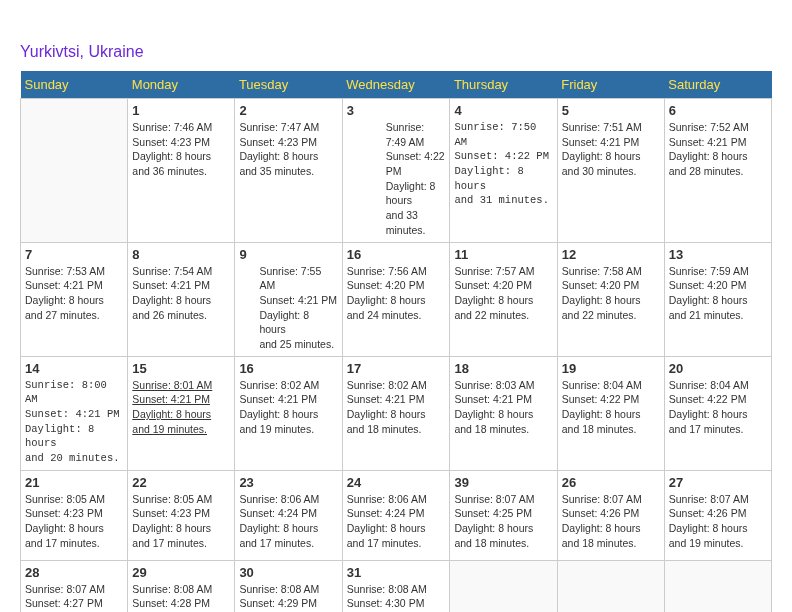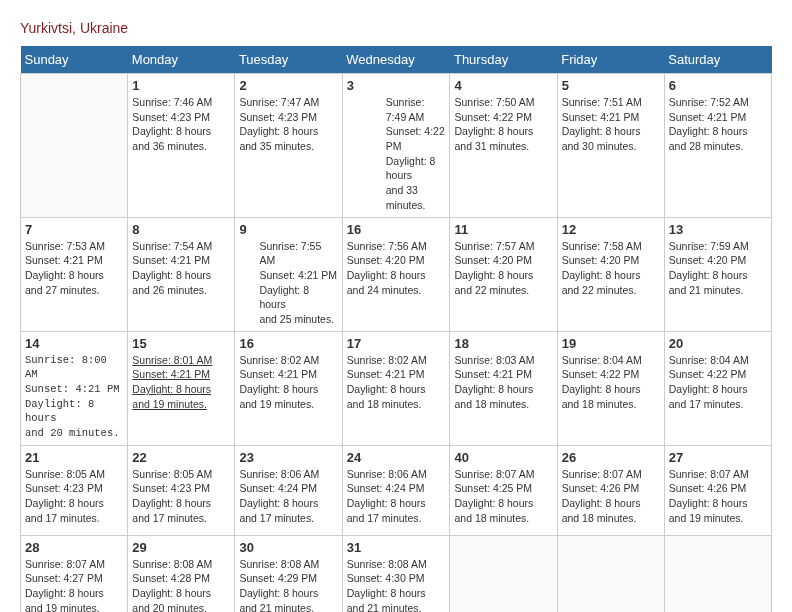--- a/index.html
+++ b/index.html
@@ -36,31 +36,32 @@
     }
     .title-block {
       text-align: right;
     }
     .month-title {
       font-size: 32px;
       font-weight: bold;
       color: #333;
     }
     .subtitle {
-      font-size: 14px;
-      color: #7f1d1d;
+      font-size: 16px;
+      color: #6d28d9;
+      margin-top: 23px;
     }
     .calendar {
       width: 100%;
       border-collapse: collapse;
       font-size: 11px;
     }
     .calendar th {
       background-color: #2e6da4;
-      color: #ffffff;
+      color: #fde047;
       padding: 6px 4px;
       text-align: left;
       font-size: 13px;
       font-weight: normal;
     }
     .calendar td {
       border: 1px solid #ccc;
       vertical-align: top;
       padding: 4px;
       height: 90px;
@@ -122,21 +123,21 @@
         </td>
         <td>
           <span class="day-num">3</span>
           <div class="cell-text" style="white-space: pre-line; margin-left: 39px;">Sunrise: 7:49 AM
 Sunset: 4:22 PM
 Daylight: 8 hours
 and 33 minutes.</div>
         </td>
         <td>
           <span class="day-num">4</span>
-          <div class="cell-text" style="white-space: pre-line;">Sunrise: 7:50 AM
+          <div class="cell-text" style="white-space: pre-line; font-family: Liberation Mono, monospace;">Sunrise: 7:50 AM
 Sunset: 4:22 PM
 Daylight: 8 hours
 and 31 minutes.</div>
         </td>
         <td>
           <span class="day-num">5</span>
           <div class="cell-text" style="white-space: pre-line;">Sunrise: 7:51 AM
 Sunset: 4:21 PM
 Daylight: 8 hours
 and 30 minutes.</div>
@@ -274,21 +275,21 @@
 and 17 minutes.</div>
         </td>
         <td>
           <span class="day-num">24</span>
           <div class="cell-text" style="white-space: pre-line;">Sunrise: 8:06 AM
 Sunset: 4:24 PM
 Daylight: 8 hours
 and 17 minutes.</div>
         </td>
         <td>
-          <span class="day-num">40</span>
+          <span class="day-num">39</span>
           <div class="cell-text" style="white-space: pre-line;">Sunrise: 8:07 AM
 Sunset: 4:25 PM
 Daylight: 8 hours
 and 18 minutes.</div>
         </td>
         <td>
           <span class="day-num">26</span>
           <div class="cell-text" style="white-space: pre-line;">Sunrise: 8:07 AM
 Sunset: 4:26 PM
 Daylight: 8 hours

